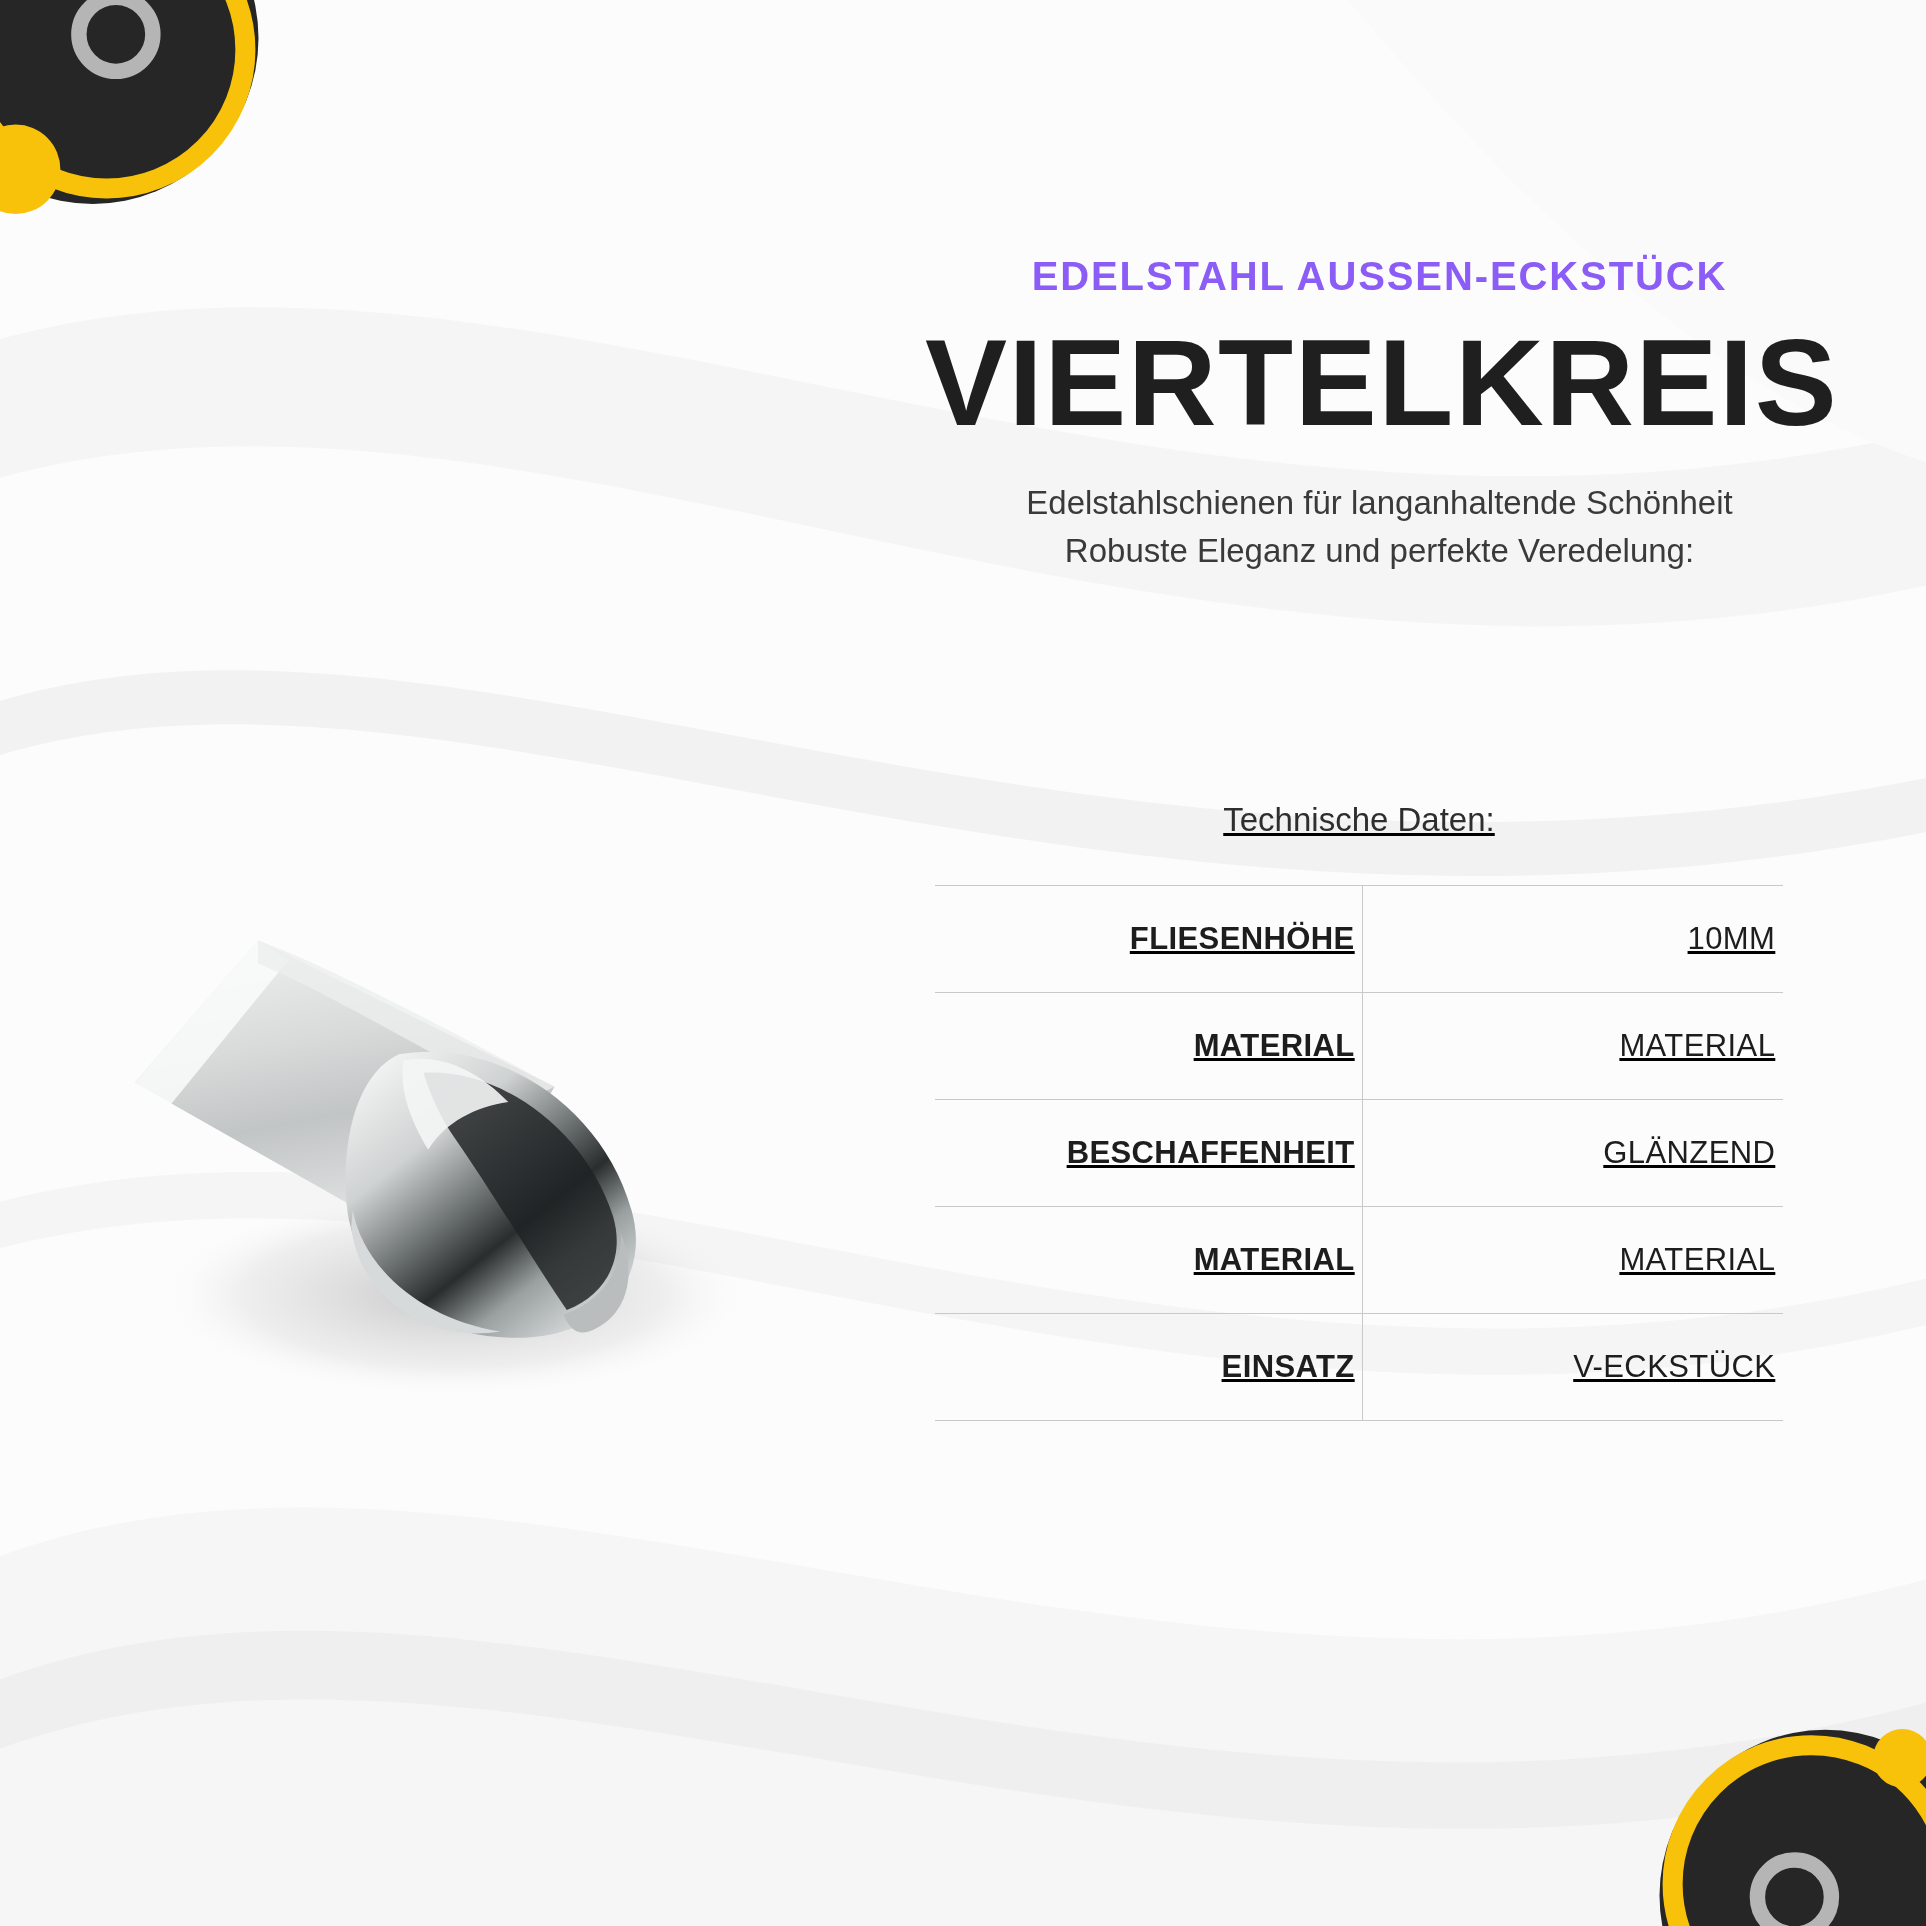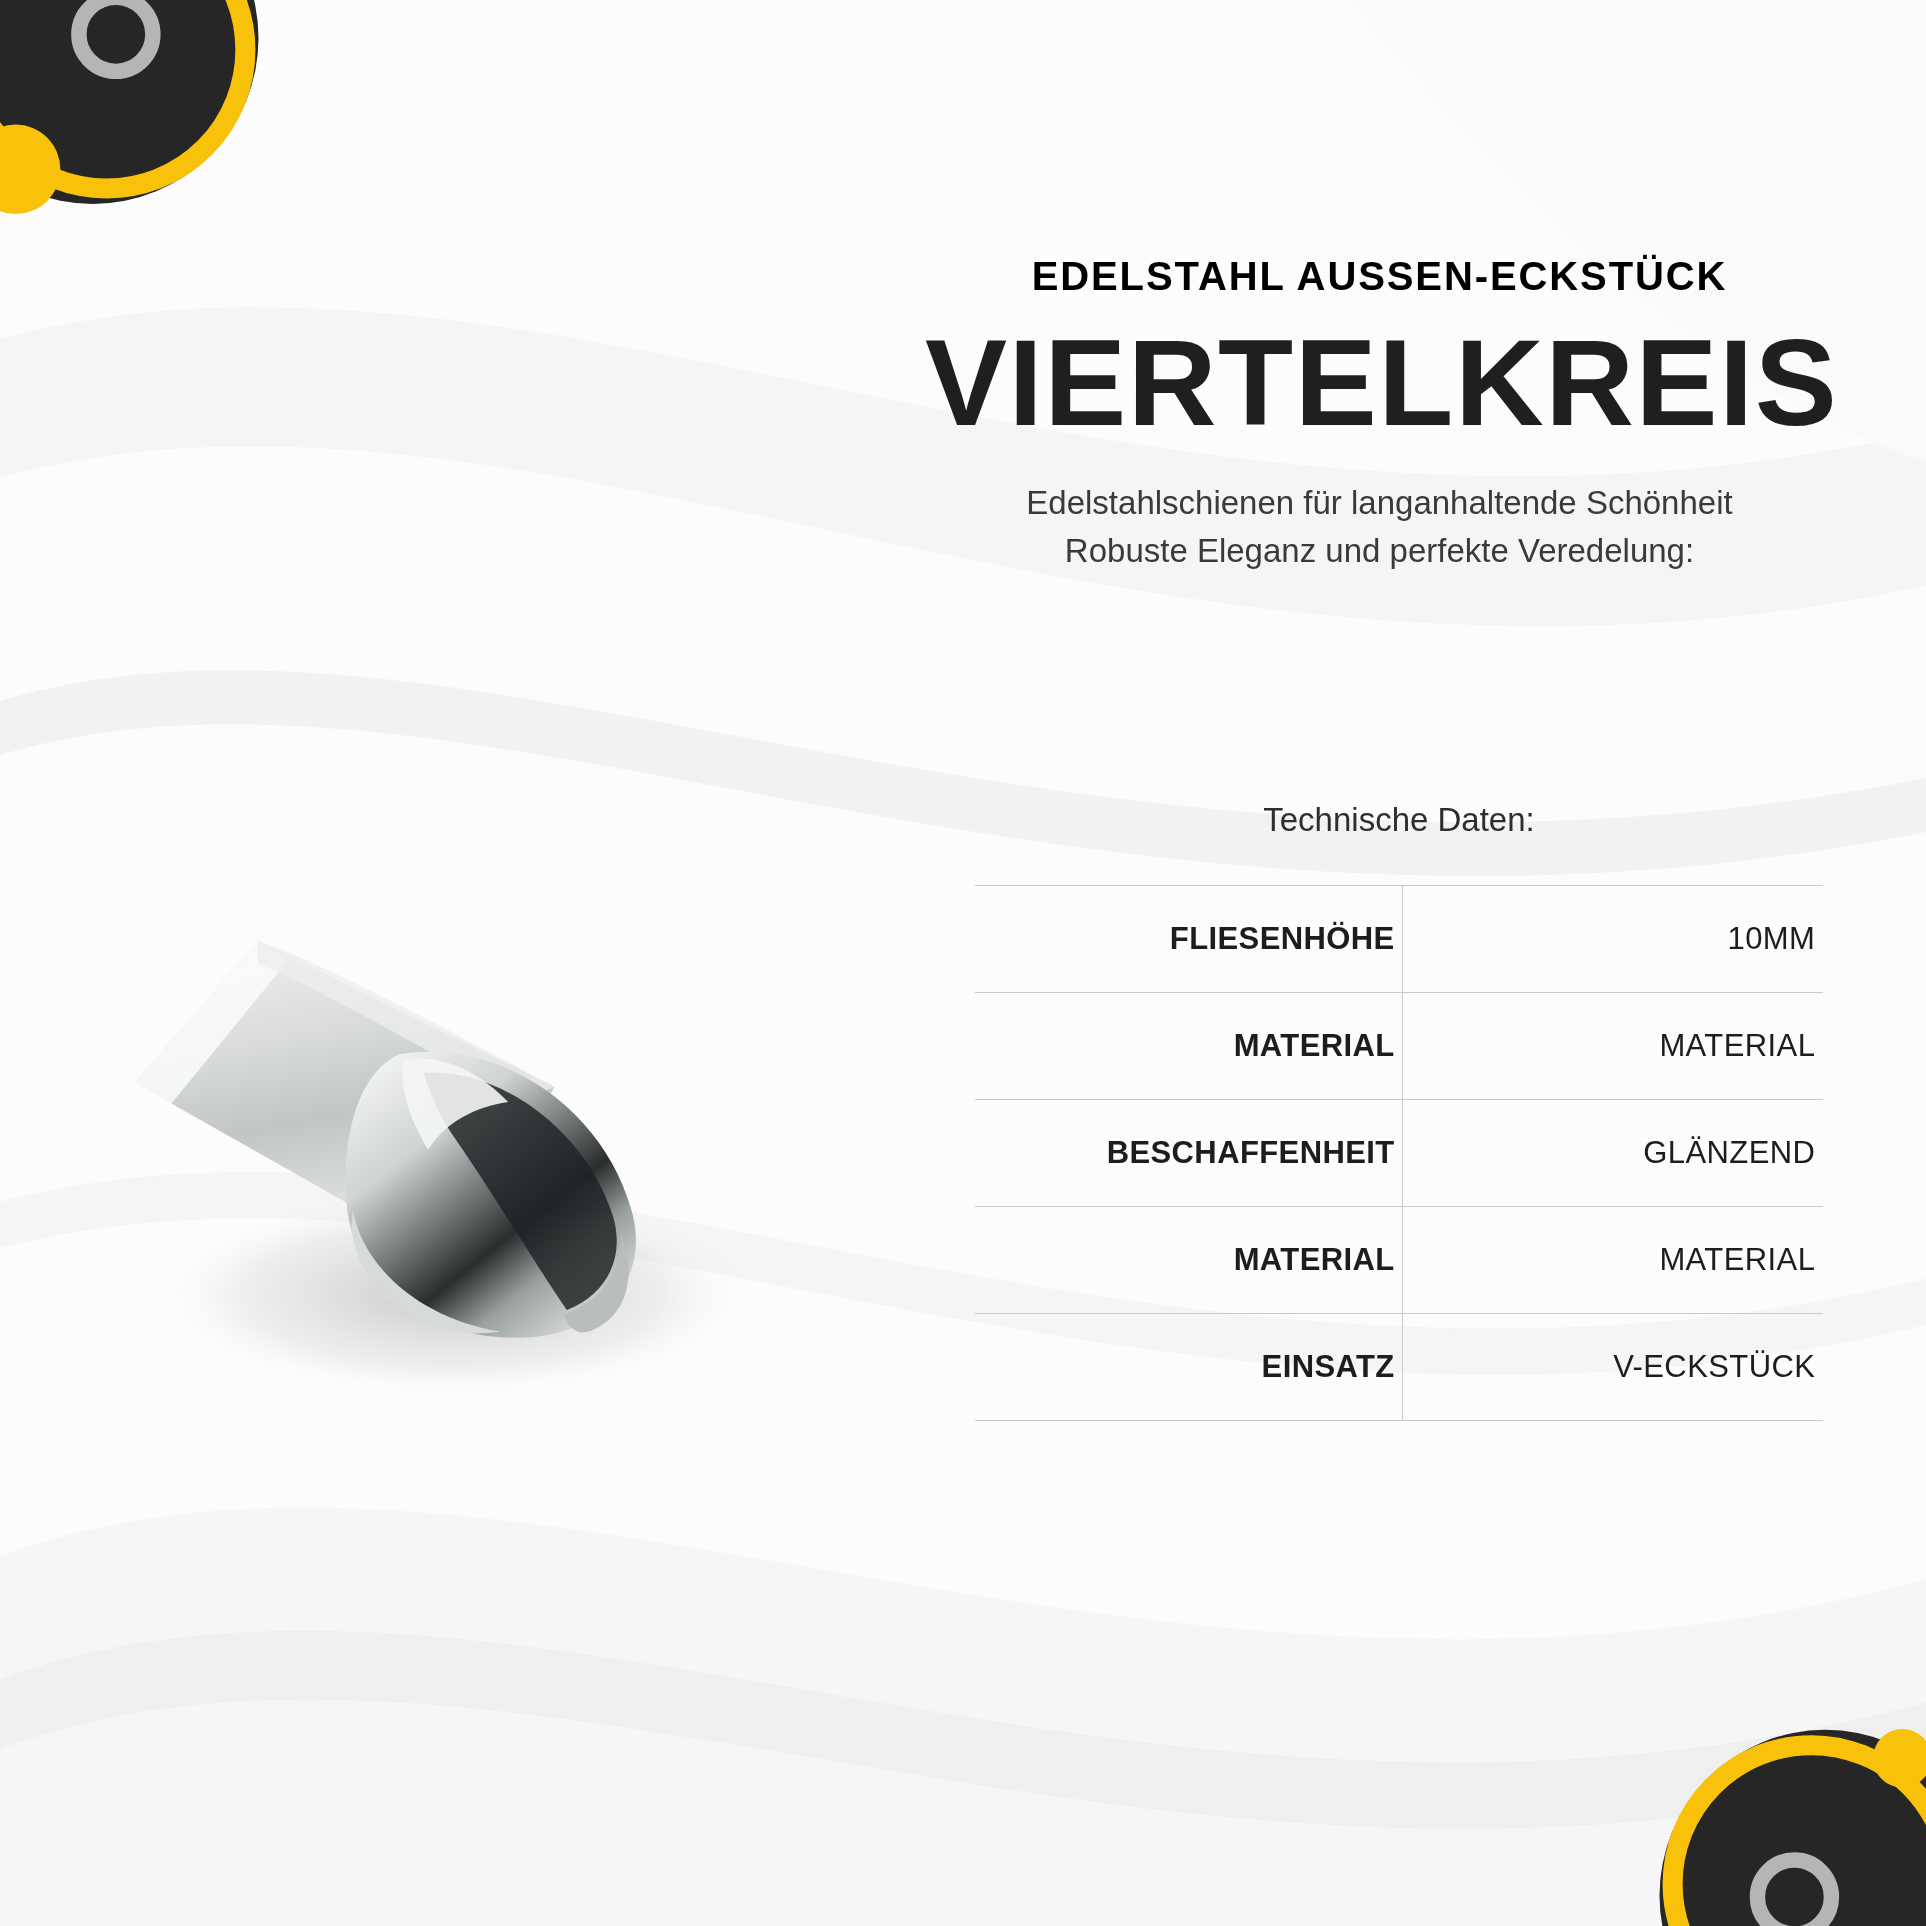--- a/index.html
+++ b/index.html
@@ -41,21 +41,21 @@
     position: absolute;
     left: 925px;
     top: 254px;
     width: 909px;
     text-align: center;
   }
   .eyebrow {
     font-size: 40px;
     letter-spacing: 1.9px;
     font-weight: 700;
-    color: #000000;
+    color: #8b5cf6;
     margin: 0 0 23px 0;
     line-height: 1.1;
   }
   .headline {
     font-size: 123px;
     font-weight: 800;
     letter-spacing: 1.5px;
     color: #1f1f1f;
     margin: 16px 0 35px 0;
     line-height: 1;
@@ -64,23 +64,24 @@
     font-size: 33px;
     color: #3a3a3a;
     line-height: 1.45;
     margin: 0;
     font-weight: 400;
   }
 
   
   .specs-wrap {
     position: absolute;
-    left: 960px;
+    left: 920px;
     top: 801px;
     width: 878px;
+    text-decoration: underline;
   }
   .specs-title {
     text-align: center;
     font-size: 33px;
     color: #2e2e2e;
     margin: 0 0 46px 0;
     font-weight: 400;
   }
   table.specs {
     width: 848px;

